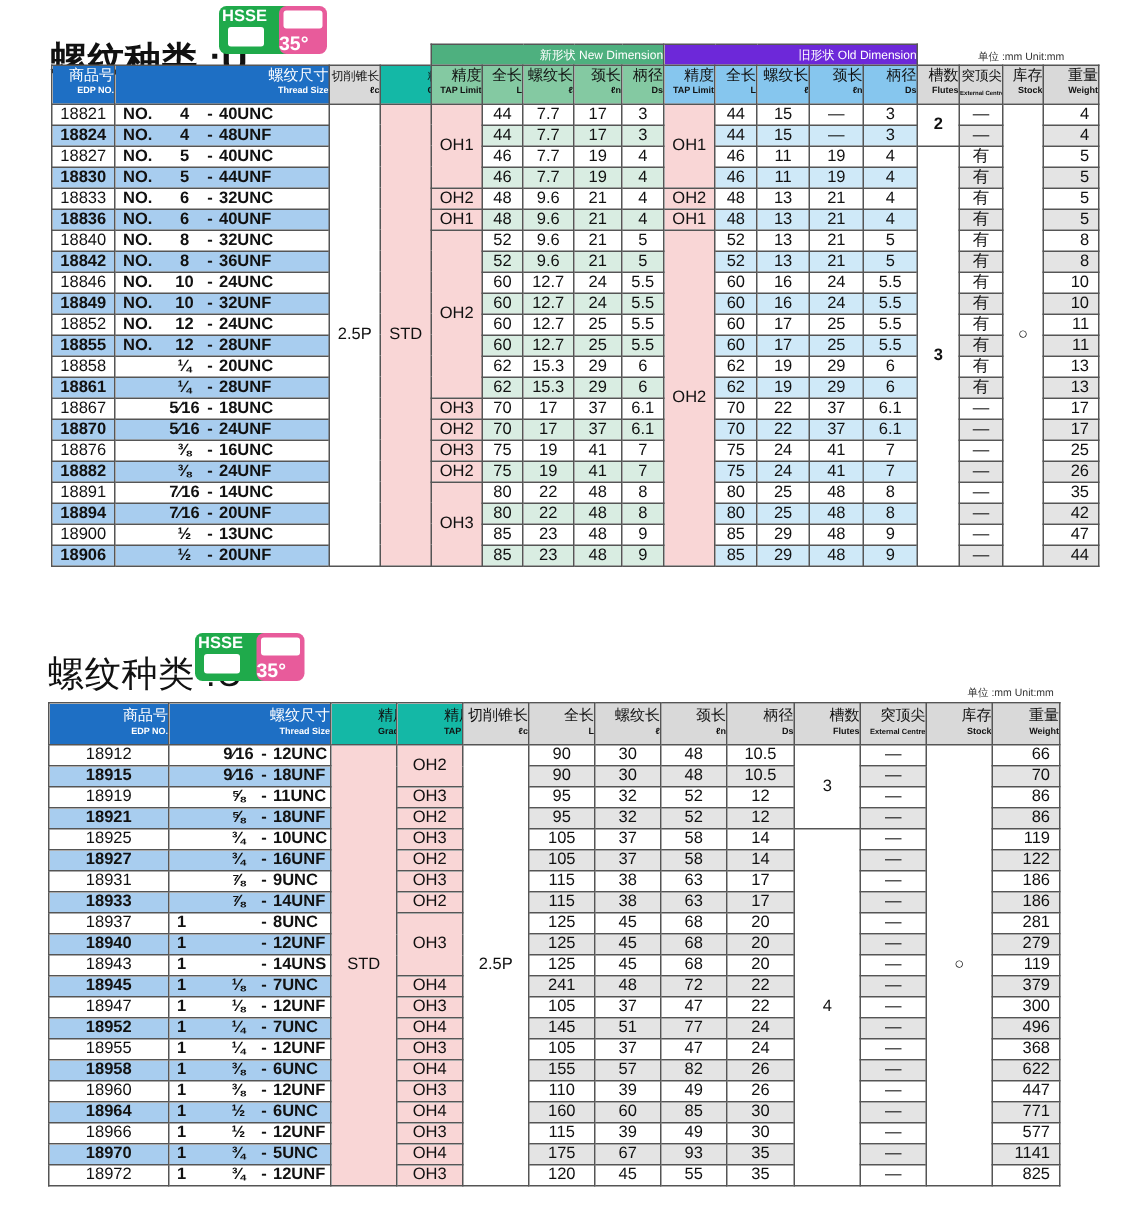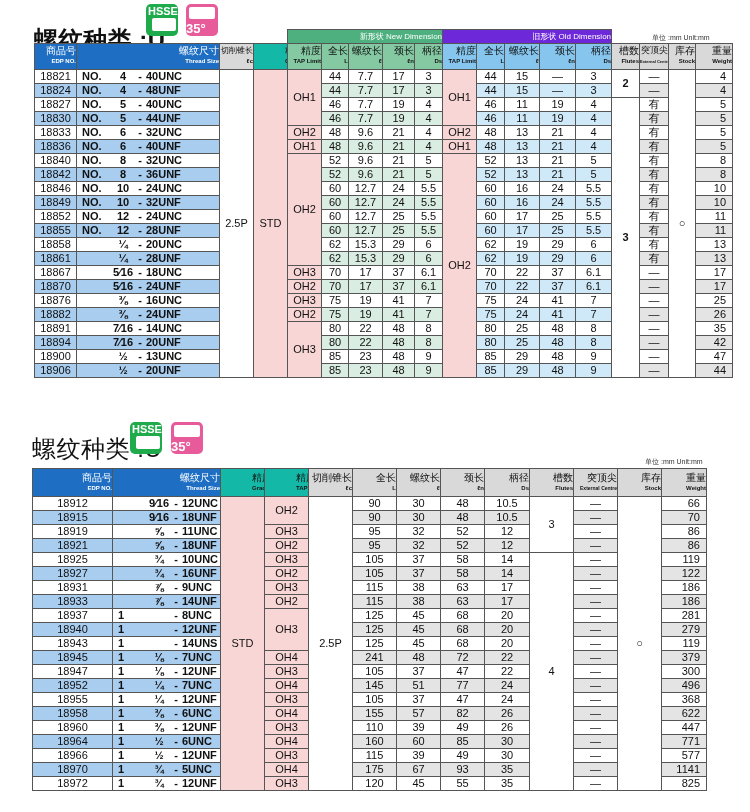--- a/index.html
+++ b/index.html
@@ -1,20 +1,20 @@
 <!DOCTYPE html>
 <html><head>
 <meta charset="utf-8">
 <style>
   html,body{margin:0;padding:0;background:#fff;}
   body{width:750px;height:812px;position:relative;overflow:hidden;font-family:"Liberation Sans",sans-serif;color:#111;}
   .section-title{position:absolute;font-size:24px;font-weight:bold;color:#111;letter-spacing:0.5px;}
   .section-title.light{font-weight:normal;}
   .badge{position:absolute;width:32px;height:32px;border-radius:5px;}
-  .badge-hsse{background:#1faa4b;}
+  .badge-hsse{background:#1faa4b;padding-left:23px;}
   .badge-hsse .lbl{position:absolute;left:2px;top:1px;width:28px;color:#fff;font-size:11px;font-weight:bold;text-align:center;font-family:"Liberation Sans",sans-serif;}
   .badge-hsse .inner{position:absolute;left:6px;top:14px;width:24px;height:13px;background:#fff;border-radius:2px;}
   .badge-angle{background:#e85b9b;}
   .badge-angle .inner{position:absolute;left:3px;top:3px;width:26px;height:12px;background:#fff;border-radius:2px;}
   .badge-angle .lbl{position:absolute;left:0;bottom:0px;width:32px;color:#fff;font-size:13px;font-weight:bold;text-align:left;}
   .unit{position:absolute;font-size:7px;color:#333;}
   table{position:absolute;border-collapse:collapse;table-layout:fixed;font-size:11px;}
   td,th{border:1px solid #555;padding:0;text-align:center;height:13px;line-height:13px;overflow:hidden;white-space:nowrap;}
   th{font-weight:normal;line-height:11px;text-align:right;}
   th .zh{display:block;font-size:10px;}
@@ -26,21 +26,21 @@
   .h-lblue{background:#86c6ee;color:#111;}
   .grp-green{background:#4eb07f;color:#fff;font-size:8px;height:11px;line-height:11px;}
   .grp-blue{background:#6d28d9;color:#fff;font-size:8px;height:11px;line-height:11px;}
   .noborder{border:none;background:transparent;}
   .edp{font-size:11px;}
   .thread{text-align:left;padding-left:5px;font-weight:bold;}
   .thread .a{display:inline-block;width:30px;}
   .thread .b{display:inline-block;width:22px;text-align:center;}
   .thread .c{display:inline-block;width:12px;text-align:center;}
   .thread .d{display:inline-block;}
-  .row-alt .edp, .row-alt .thread{background:#a8cdef;}
+  .row-alt .edp, .row-alt .thread{background:#a8cdef;font-weight:bold;}
   .c-pink{background:#f9d6d6;}
   .c-green-alt{background:#d9ede2;}
   .c-blue-alt{background:#cfe9f8;}
   .c-gray-alt{background:#e4e4e4;}
   .w{text-align:right;padding-right:6px;}
   .bold{font-weight:bold;}
 </style>
 </head>
 <body>
 

